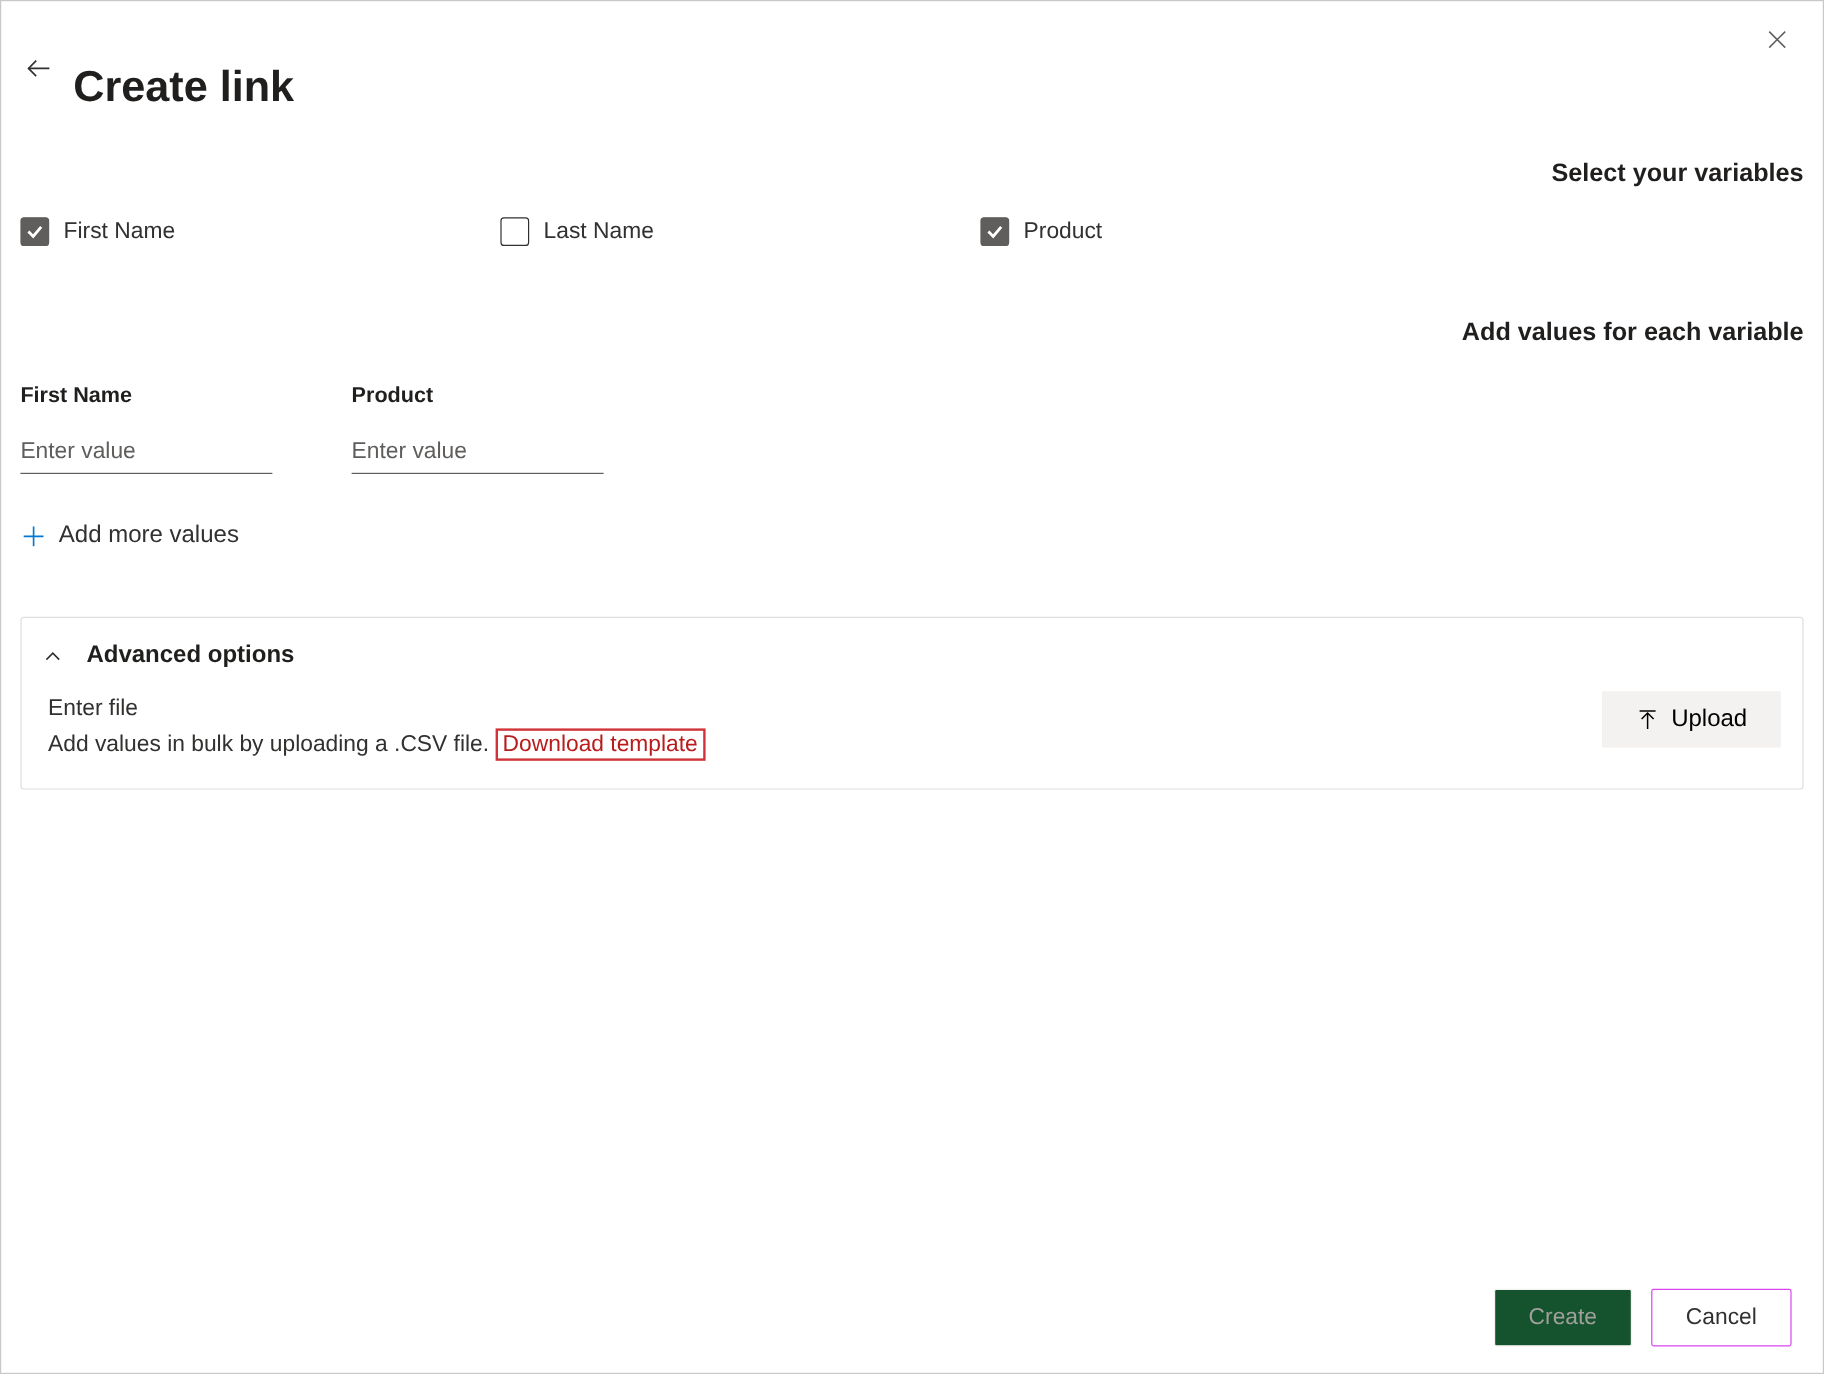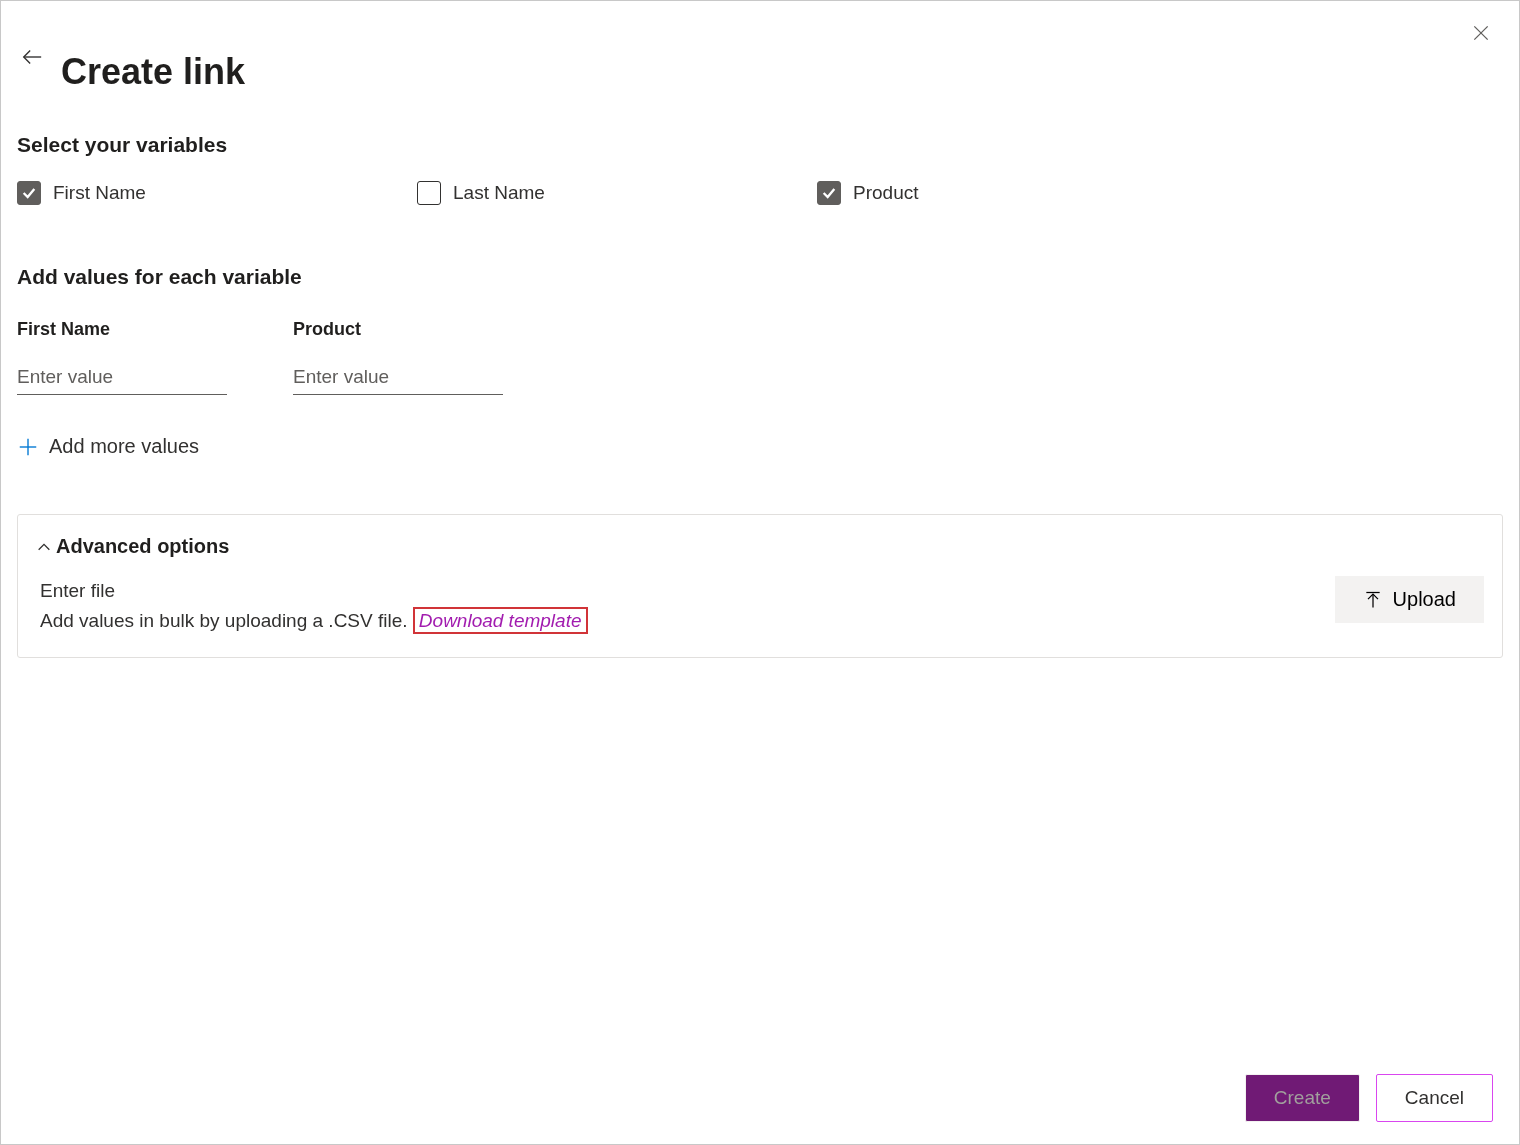--- a/index.html
+++ b/index.html
@@ -59,20 +59,21 @@
       width: 20px;
       height: 20px;
     }
 
     
     .section-heading {
       font-size: 21px;
       font-weight: 700;
       color: #201f1e;
       margin-bottom: 24px;
+      text-align: right;
     }
 
     
     .variables-row {
       display: flex;
       gap: 0;
       margin-bottom: 60px;
     }
     .variable-item {
       display: flex;
@@ -162,21 +163,21 @@
     
     .advanced-panel {
       border: 1px solid #e1dfdd;
       border-radius: 3px;
       padding: 20px 18px 20px 18px;
       margin-top: 56px;
     }
     .advanced-header {
       display: flex;
       align-items: center;
-      gap: 4px;
+      gap: 20px;
       margin-bottom: 18px;
       cursor: pointer;
       user-select: none;
     }
     .advanced-header svg {
       width: 16px;
       height: 16px;
       color: #323130;
     }
     .advanced-title {
@@ -190,26 +191,25 @@
       justify-content: space-between;
       gap: 24px;
       padding-left: 4px;
     }
     .advanced-text {
       font-size: 19px;
       color: #323130;
       line-height: 1.6;
     }
     .download-link {
-      color: #a21caf;
+      color: #b91c1c;
       text-decoration: none;
       cursor: pointer;
       border: 2px solid #d13438;
       padding: 1px 4px;
-      font-style: italic;
     }
     .upload-btn {
       display: flex;
       align-items: center;
       gap: 10px;
       background: #f3f2f1;
       border: none;
       padding: 12px 28px;
       font-size: 20px;
       color: #000000;
@@ -230,21 +230,21 @@
       gap: 16px;
     }
     .btn {
       font-family: inherit;
       font-size: 19px;
       padding: 12px 28px;
       border-radius: 2px;
       cursor: pointer;
     }
     .btn-create {
-      background: #701a75;
+      background: #14532d;
       border: 1px solid #f3f2f1;
       color: #a19f9d;
       cursor: default;
     }
     .btn-cancel {
       background: #fff;
       border: 1px solid #d946ef;
       color: #323130;
     }
   </style>

